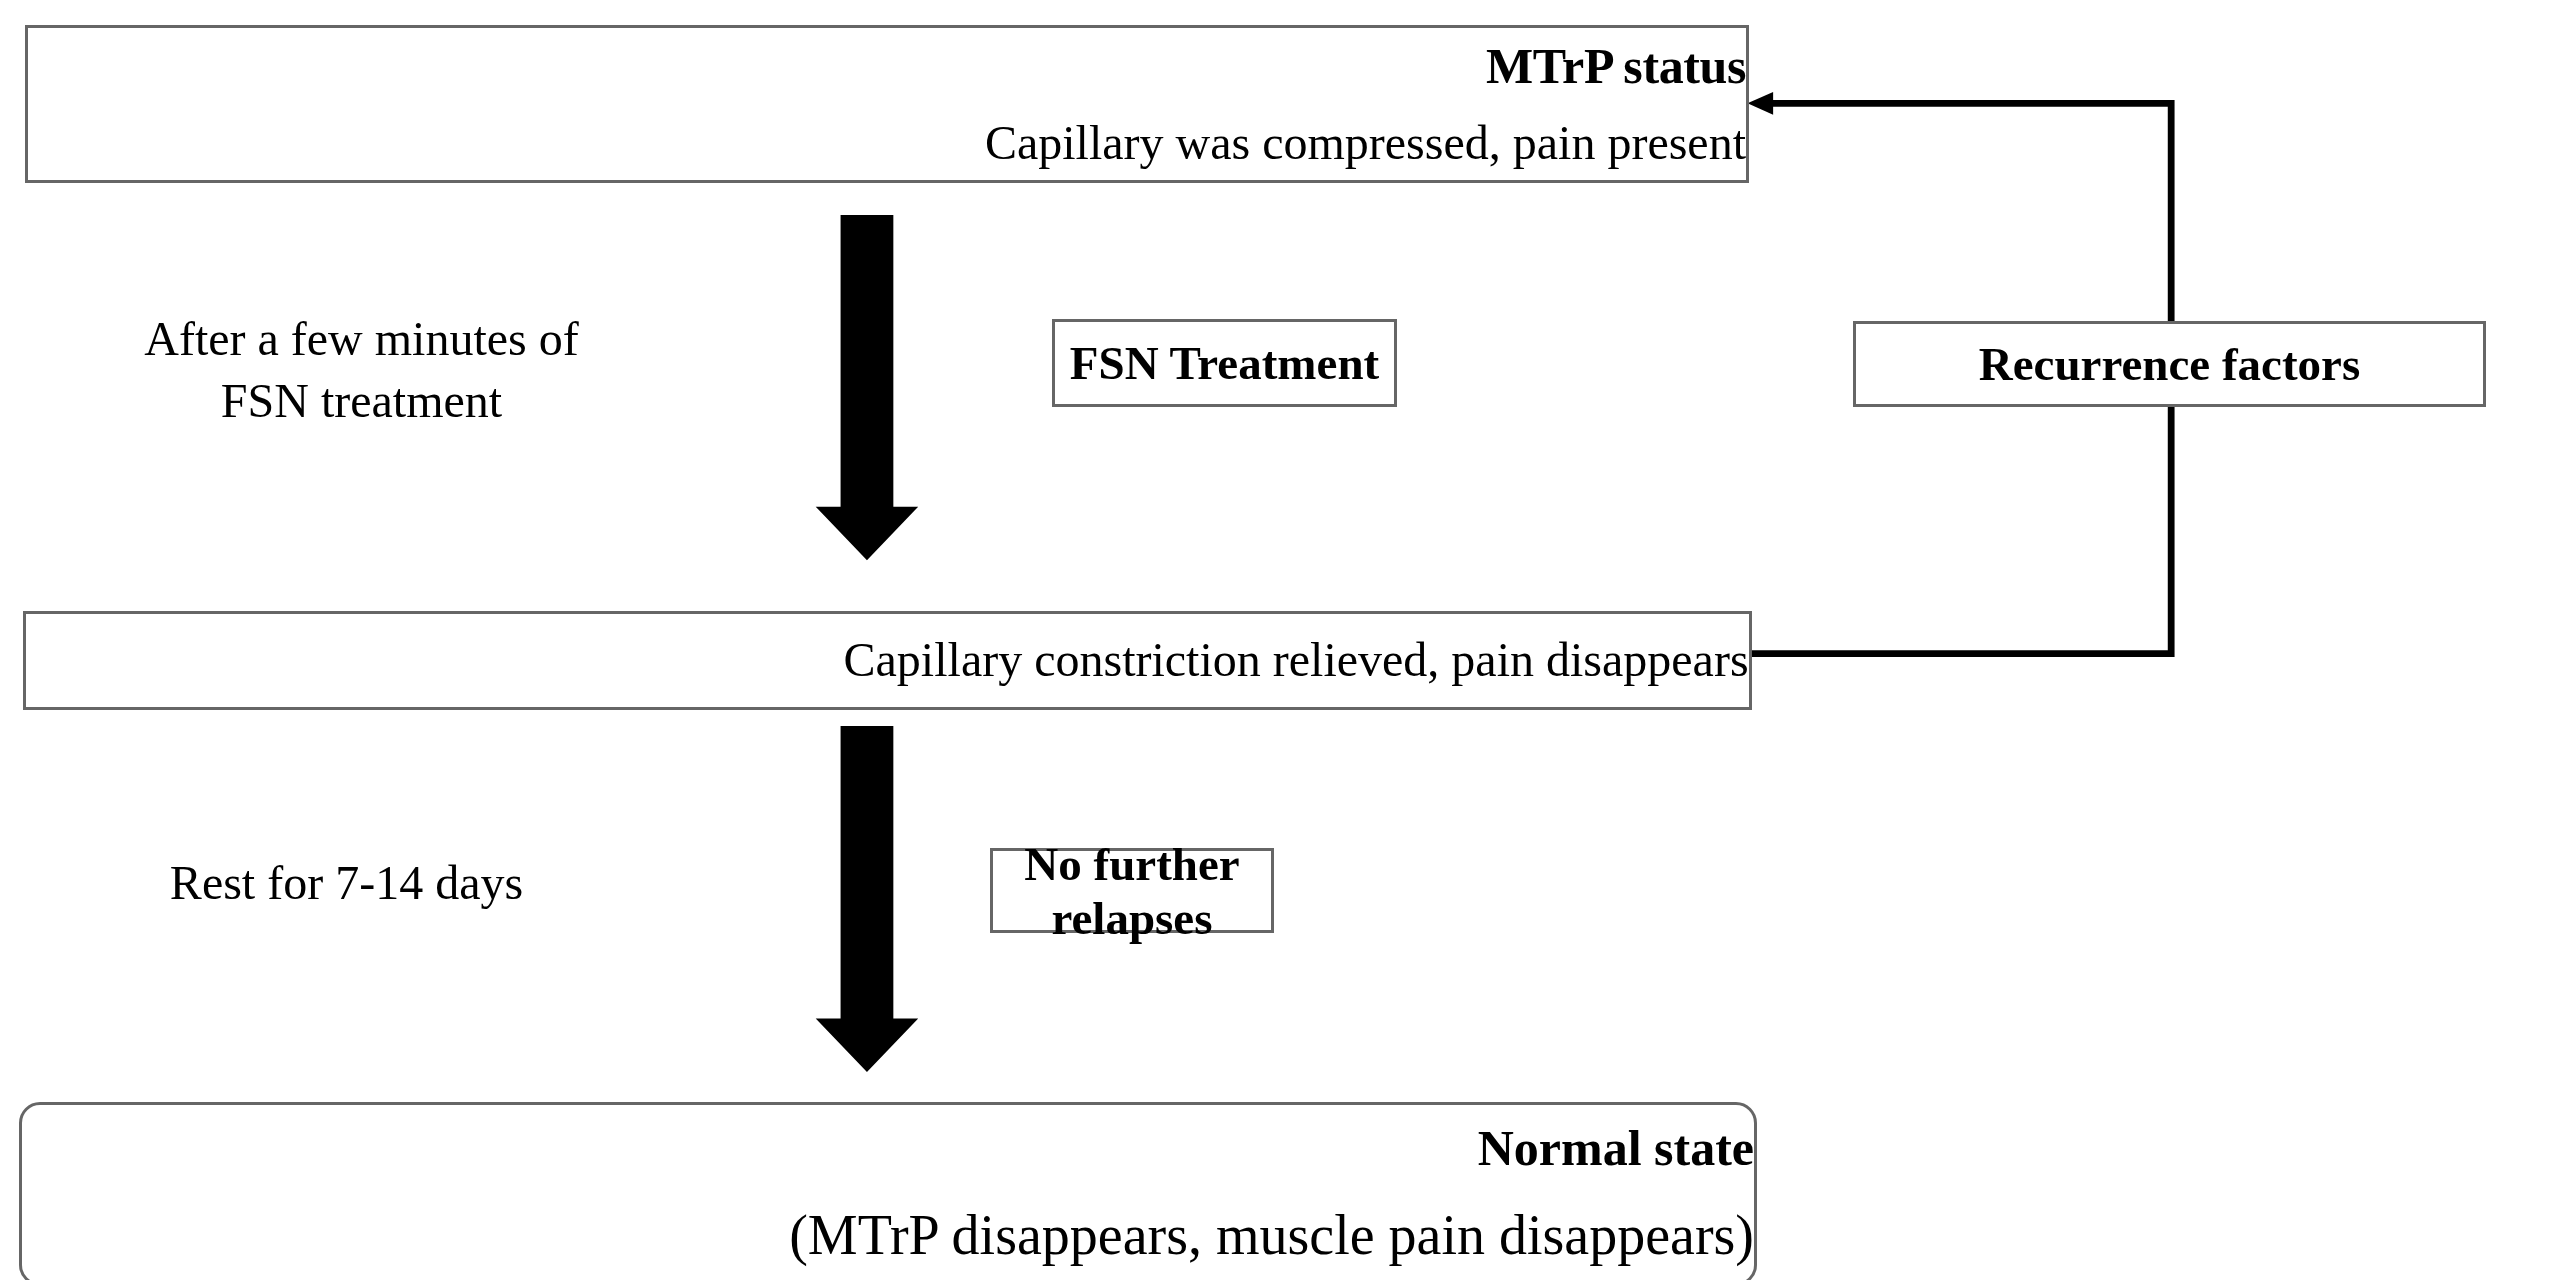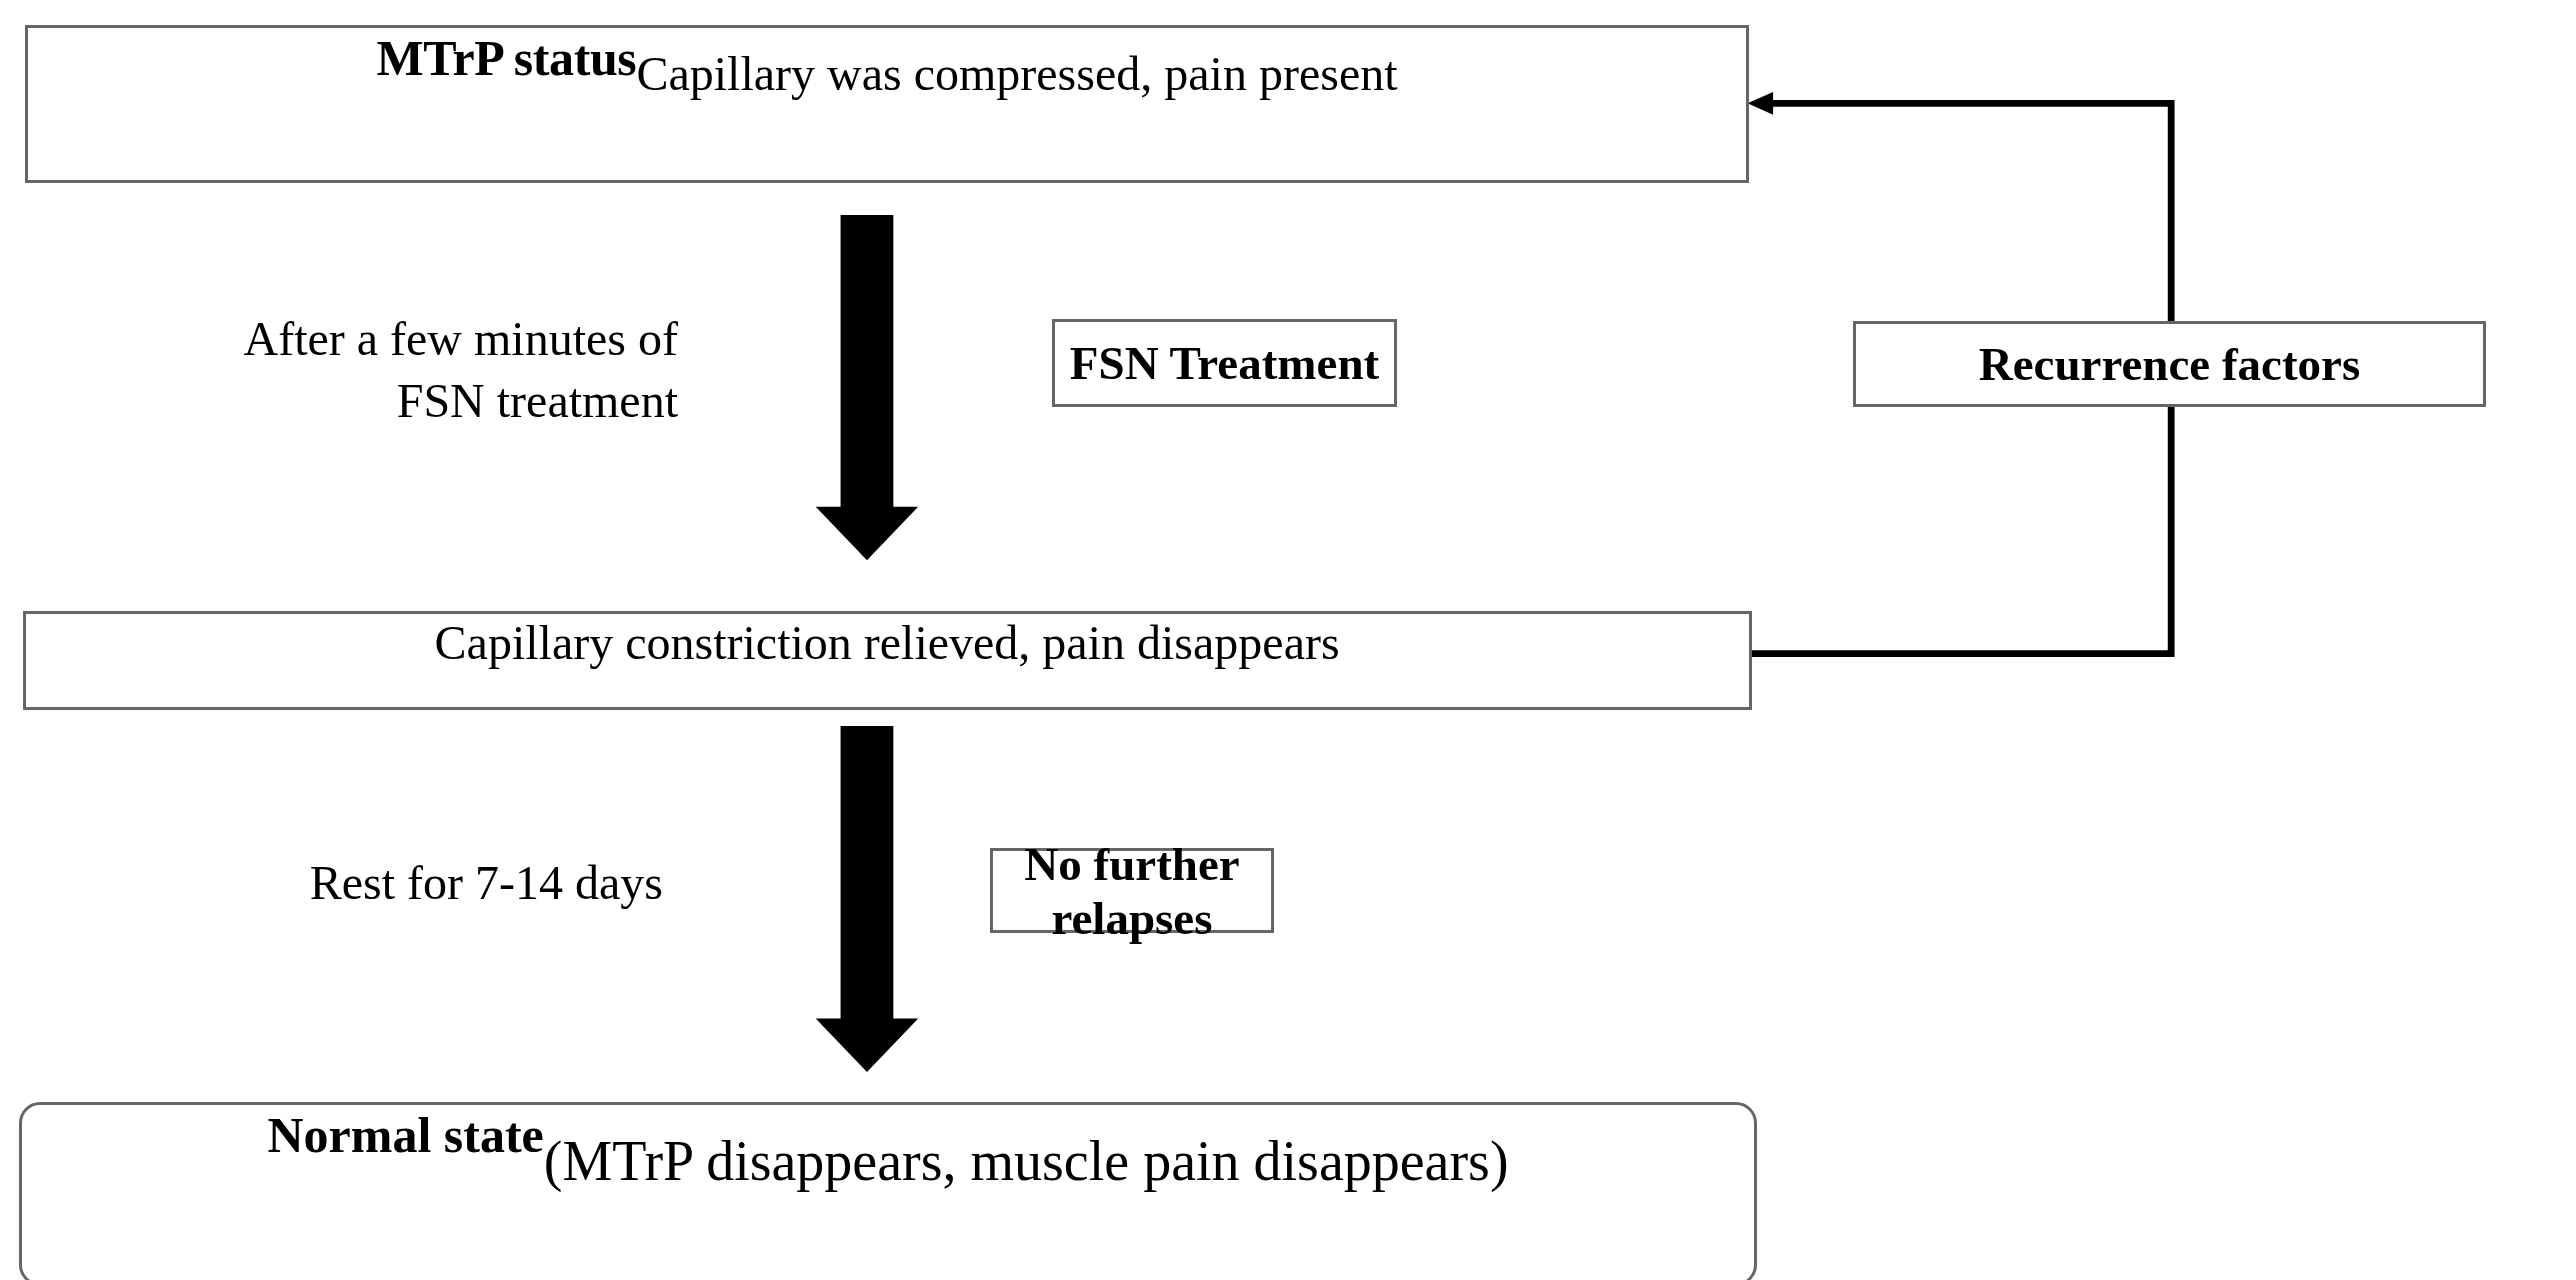--- a/index.html
+++ b/index.html
@@ -20,22 +20,22 @@
     overflow: hidden;
   }
 
   
   .node-box {
     position: absolute;
     box-sizing: border-box;
     background: #ffffff;
     border: 3.8px solid #666666;
     display: flex;
-    flex-direction: row;
-    align-items: flex-start;
+    flex-direction: column;
+    align-items: flex-end;
     justify-content: center;
     text-align: center;
     line-height: 1.22;
     z-index: 3;
   }
   .node-box .line-bold {
     font-weight: bold;
   }
   .node-box .line-regular {
     font-weight: normal;
@@ -103,21 +103,21 @@
     left: 1830px;
     top: 321px;
     width: 633px;
     height: 86px;
     margin-left: 23px;
   }
 
   
   .step-label {
     position: absolute;
-    text-align: right;
+    text-align: center;
     font-size: 48px;
     font-weight: normal;
     line-height: 1.30;
     z-index: 3;
   }
   #label-after-minutes {
     left: 45px;
     top: 308px;
     width: 633px;
   }

